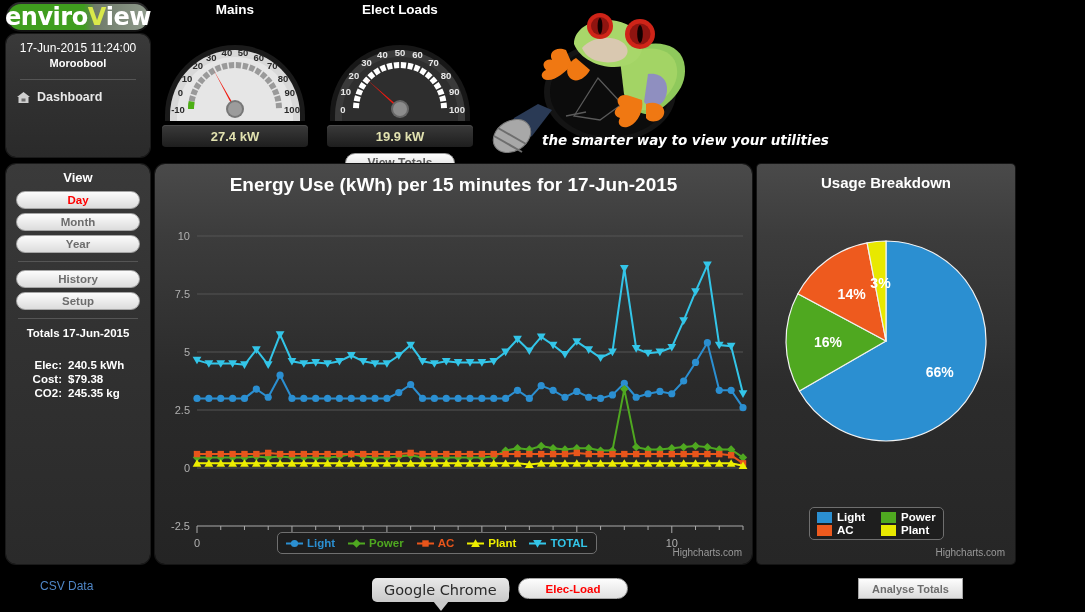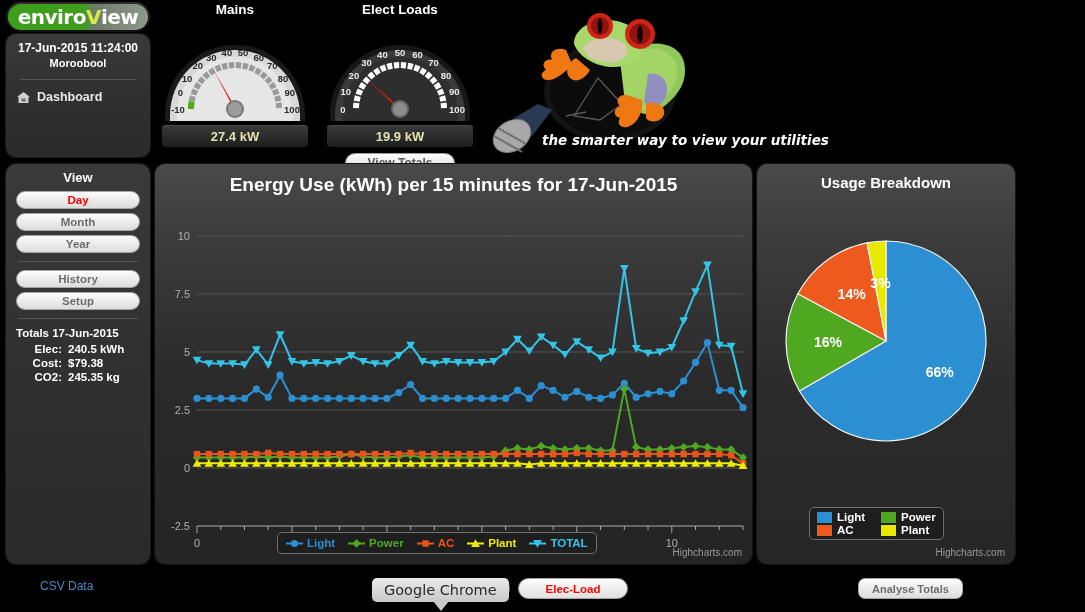--- a/index.html
+++ b/index.html
@@ -15,38 +15,38 @@
   .logo {
     position:absolute; left:6px; top:2px; width:144px; height:30px;
     border-radius:15px;
     background:linear-gradient(to bottom,#2e2e2e,#111);
     padding:2px;
   }
   .logo-inner {
     width:100%; height:100%; border-radius:13px;
     background:linear-gradient(to right,#3f9d1e 0%,#3f9d1e 54%,#6f7b6a 62%,#8e9a8b 100%);
     display:flex; align-items:center; justify-content:center;
-    font-weight:bold; font-size:20px; letter-spacing:-0.5px;
+    font-weight:bold; font-size:24px; letter-spacing:-0.5px;
     font-family:"DejaVu Sans", sans-serif;
   }
   .logo-enviro { color:#ffffff; }
   .logo-v { color:#d9e84a; }
   .logo-view { color:#ffffff; }
 
   
   .panel {
     background:linear-gradient(to bottom,#3a3a3a 0%,#323232 40%,#2a2a2a 100%);
     border-radius:10px;
     box-shadow:0 0 0 1px #1a1a1a;
   }
   #sidebar-top {
     position:absolute; left:6px; top:34px; width:144px; height:123px;
     padding-top:7px;
   }
-  .side-date { color:#ffffff; font-size:12px; text-align:center; font-weight:bold; }
+  .side-date { color:#ffffff; font-size:12px; text-align:center; font-weight:normal; }
   .side-site { color:#ffffff; font-size:11px; text-align:center; font-weight:bold; margin-top:2px;}
   .side-rule { height:1px; background:#555; margin:10px 14px 10px 14px; }
   .side-nav { display:flex; align-items:center; padding-left:10px; gap:6px; }
   .side-nav-label { color:#e8e8e8; font-size:12.5px; font-weight:bold; }
 
   
   .gauge-block { position:absolute; }
   .gauge-title {
     color:#ffffff; font-weight:bold; font-size:13.5px; text-align:center;
     margin-bottom:2px;
@@ -88,21 +88,21 @@
   .vbtn {
     height:18px; margin-bottom:4px; border-radius:9px;
     background:linear-gradient(to bottom,#fcfcfc,#dcdcdc);
     border:1px solid #a5a5a5;
     color:#6d6d6d; font-weight:bold; font-size:11.5px;
     display:flex; align-items:center; justify-content:center;
     cursor:pointer;
   }
   .vbtn.active { color:#ff0000; }
   .vrule { height:1px; background:#555; margin:8px 2px; }
-  .totals-title { color:#fff; font-size:11.5px; font-weight:bold; margin-bottom:4px;}
+  .totals-title { color:#fff; font-size:11.5px; font-weight:bold; text-align:center; margin-bottom:20px;}
   .totals-row { display:flex; font-size:11.5px; font-weight:bold; color:#ffffff; margin-bottom:2px;}
   .totals-key { width:52px; text-align:right; padding-right:6px; }
   .totals-val { text-align:left; }
 
   
   #chart-panel {
     position:absolute; left:155px; top:164px; width:597px; height:400px;
     border-radius:10px;
     background:linear-gradient(to bottom,#4a4a4a 0%,#3c3c3c 18%,#2a2a2a 55%,#242424 100%);
     box-shadow:0 0 0 1px #151515;
@@ -119,21 +119,21 @@
     position:absolute; left:122px; bottom:10px;
     border:1px solid #6f6f6f; border-radius:5px;
     background:#1e1e1e;
     padding:4px 8px; display:flex; gap:13px; align-items:center;
   }
   .lg-item { display:flex; align-items:center; gap:4px; font-size:11.5px; font-weight:bold;}
 
   
   #pie-panel {
     position:absolute; left:757px; top:164px; width:258px; height:400px;
-    border-radius:10px;
+    border-radius:4px;
     background:linear-gradient(to bottom,#4a4a4a 0%,#3c3c3c 18%,#2c2c2c 55%,#262626 100%);
     box-shadow:0 0 0 1px #151515;
   }
   .pie-title { color:#fff; font-size:15px; font-weight:bold; text-align:center; padding-top:10px;}
   .pie-legend {
     position:absolute; left:52px; bottom:24px;
     border:1px solid #6f6f6f; border-radius:5px; background:#1e1e1e;
     padding:3px 7px;
     display:grid; grid-template-columns:auto auto; gap:1px 16px;
   }
@@ -154,21 +154,21 @@
     display:flex; align-items:center; justify-content:center; cursor:pointer;
   }
   #hidden-btn {
     position:absolute; left:400px; top:578px; width:110px; height:21px;
     border-radius:11px;
     background:linear-gradient(to bottom,#fdfdfd,#e0e0e0);
     border:1px solid #a5a5a5;
   }
   #analyse-btn {
     position:absolute; left:858px; top:578px; width:105px; height:21px;
-    border-radius:7px;
+    border-radius:0;
     background:linear-gradient(to bottom,#fdfdfd,#dcdcdc);
     border:1px solid #a5a5a5;
     color:#6d6d6d; font-weight:bold; font-size:11px;
     display:flex; align-items:center; justify-content:center; cursor:pointer;
   }
   
   #chrome-tooltip {
     position:absolute; left:372px; top:578px;
     background:linear-gradient(to bottom,#e9e9e9,#c9c9c9);
     border-radius:5px;

